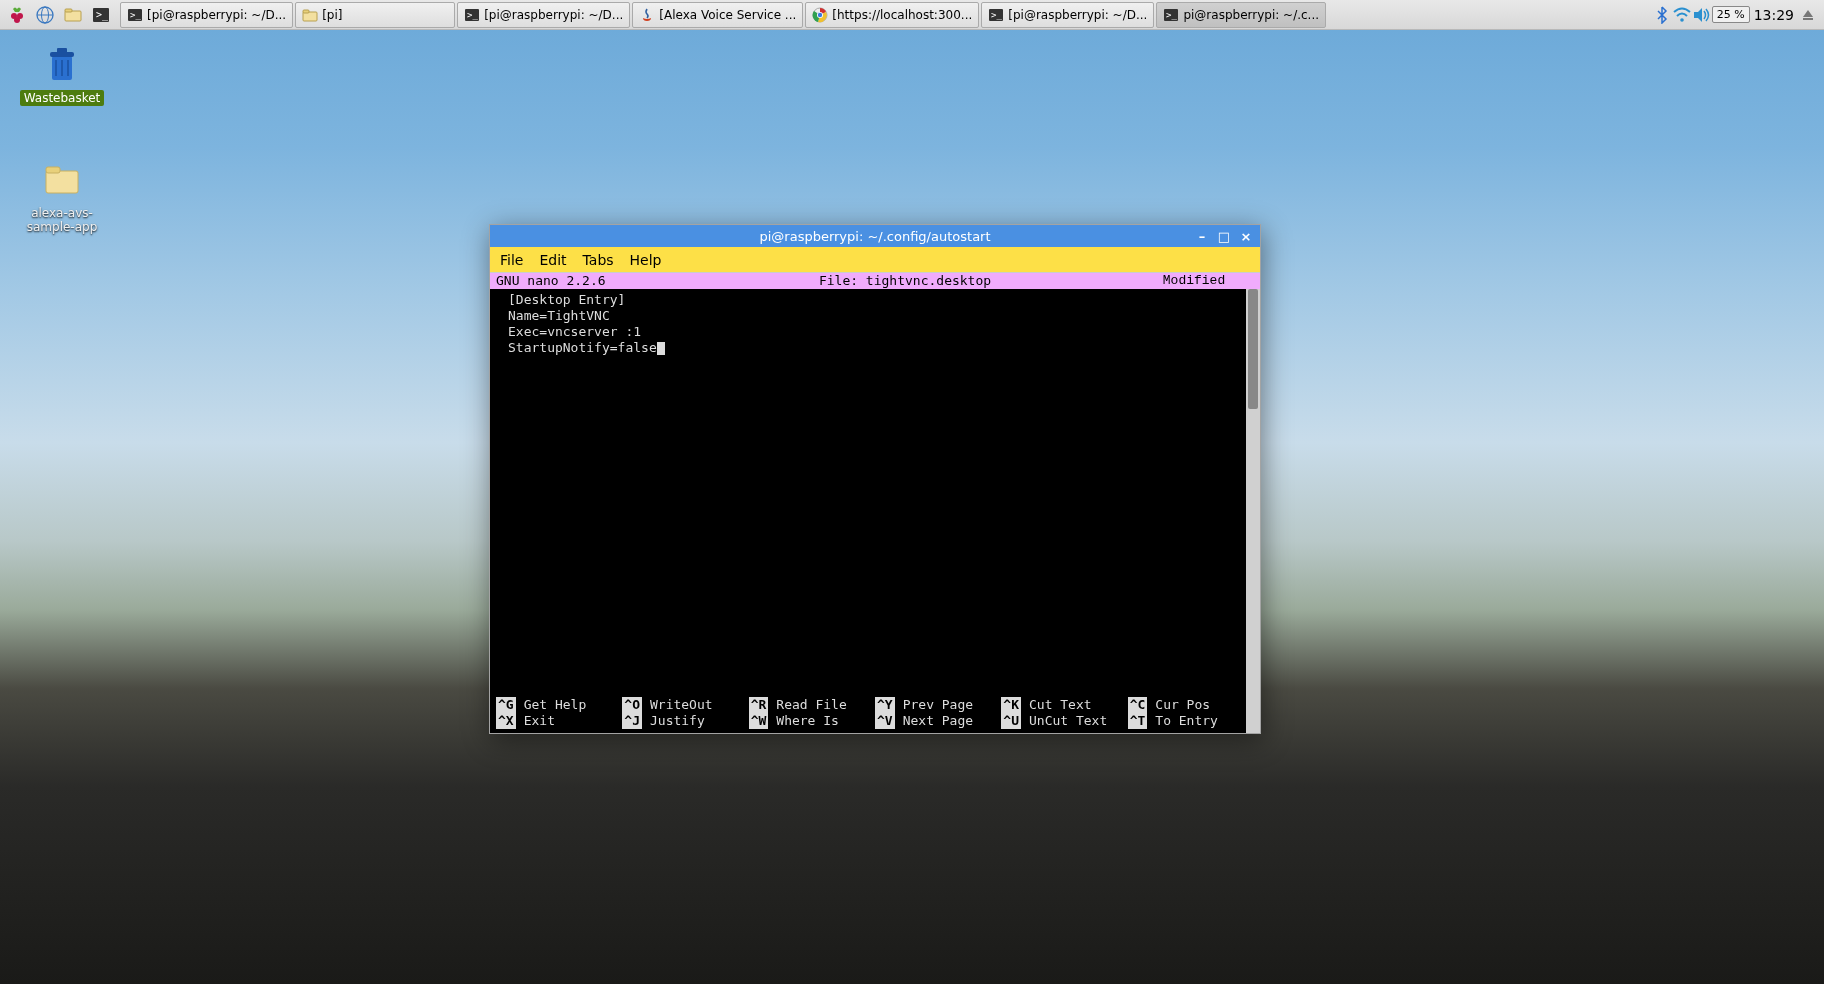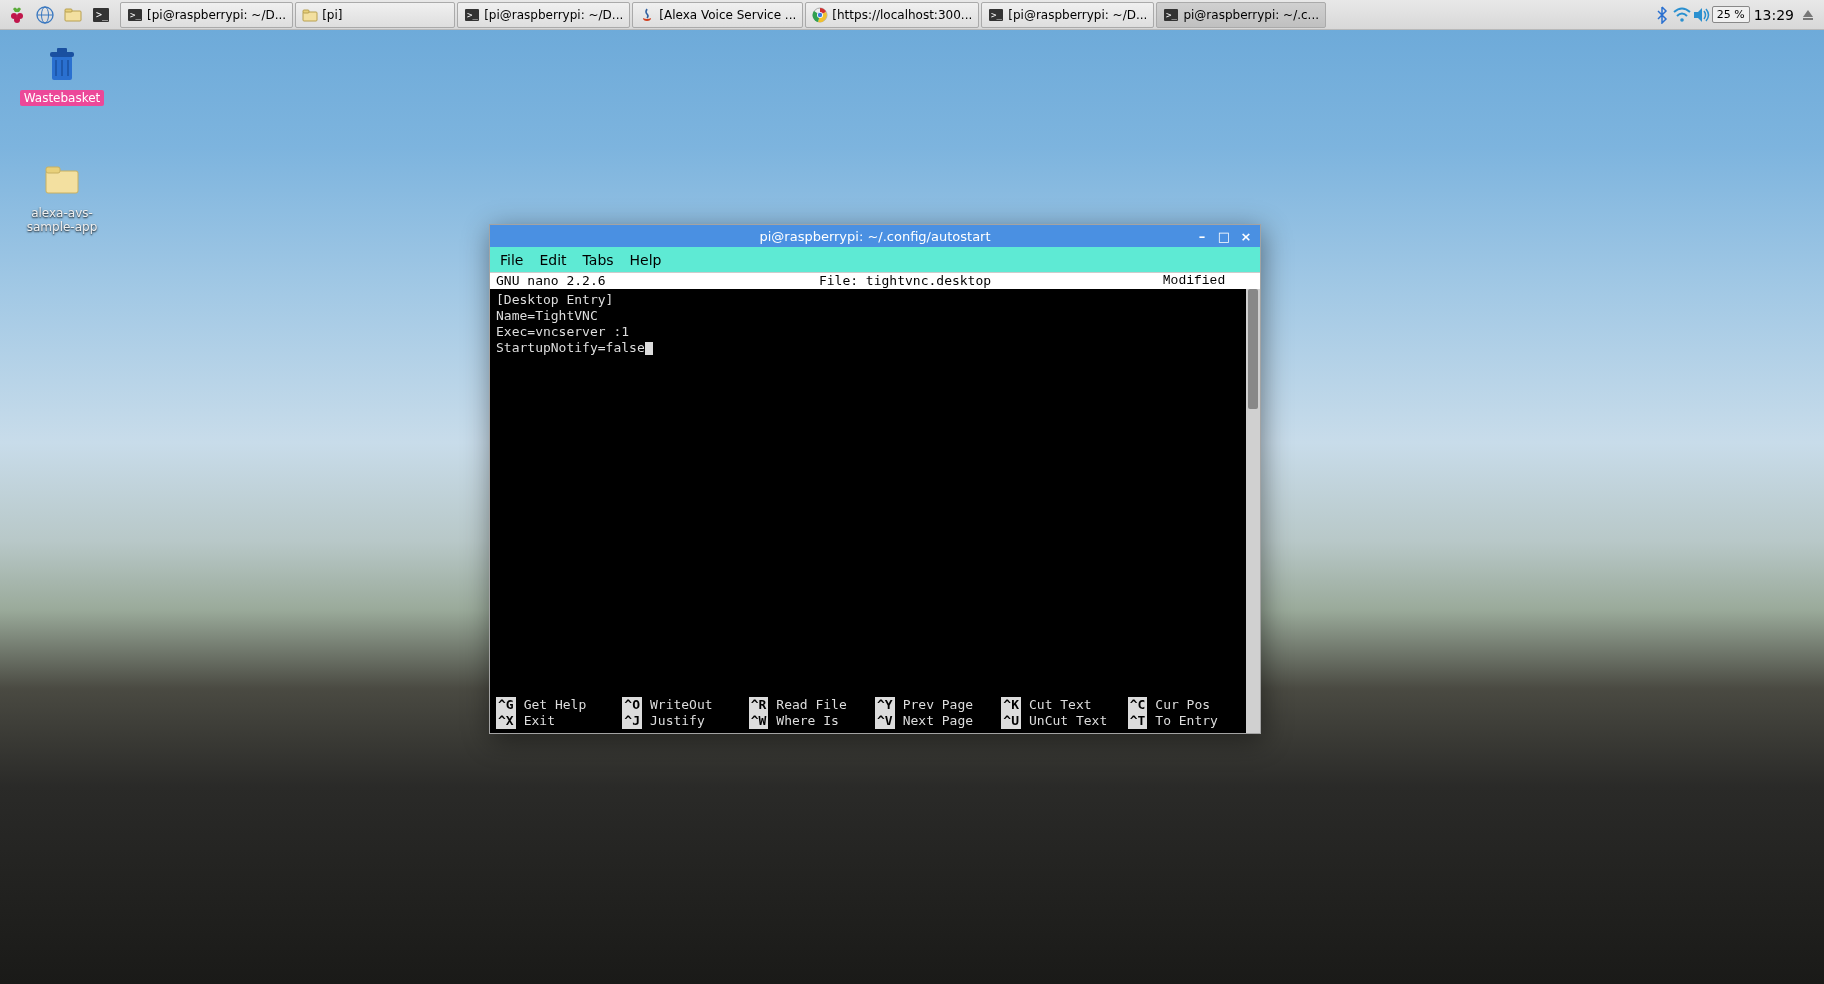--- a/index.html
+++ b/index.html
@@ -46,47 +46,47 @@
 .sys-icon { width:20px; height:20px; display:flex; align-items:center; justify-content:center; }
 .batt { border:1px solid #888; background:#f0f0f0; padding:1px 4px; font-size:11px; border-radius:2px; }
 .clock { font-size:14px; padding:0 4px; }
 
 
 .desktop-icon {
   position:absolute; width:84px; text-align:center;
   display:flex; flex-direction:column; align-items:center; gap:2px;
 }
 .desktop-icon .label { font-size:12px; padding:1px 4px; border-radius:2px; }
-.desktop-icon.selected .label { background:#ec4899; color:#fff; }
+.desktop-icon.selected .label { background:#4d7c0f; color:#fff; }
 .desktop-icon .glyph { width:48px; height:48px; display:flex; align-items:center; justify-content:center; }
 
 
 .window {
   position:absolute;
   background:#eee;
   border:1px solid #a3a3a3;
   box-shadow: 2px 6px 26px rgba(0,0,0,.45);
 }
 .titlebar {
   height:22px; background:#4a90e2; color:#fff;
   display:flex; align-items:center; justify-content:center;
   position:relative; font-size:13px;
 }
 .win-controls { position:absolute; right:6px; top:3px; display:flex; gap:6px; }
 .win-ctrl { width:16px; height:16px; display:flex; align-items:center; justify-content:center; color:#fff; font-weight:bold; font-size:13px; }
-.menubar { height:26px; background:#5eead4; display:flex; align-items:center; gap:16px; padding:0 10px; font-size:14px; border-bottom:1px solid #ccc;}
+.menubar { height:26px; background:#fde047; display:flex; align-items:center; gap:16px; padding:0 10px; font-size:14px; border-bottom:1px solid #ccc;}
 .terminal {
   background:#000; color:#ddd; font-family:"DejaVu Sans Mono","Courier New",monospace;
   font-size:13px; line-height:16px; position:relative;
 }
-.nano-header { background:#ffffff; color:#000; padding:0 6px; display:flex; height:16px; align-items:center; }
+.nano-header { background:#f0abfc; color:#000; padding:0 6px; display:flex; height:16px; align-items:center; }
 .nano-header .nl { width:180px; }
 .nano-header .nc { flex:1; text-align:center; }
 .nano-header .nr { width:120px; text-align:center;font-family:Liberation Mono, monospace; }
-.term-body { padding:3px 6px 0 6px; min-height:320px; }
+.term-body { padding:3px 6px 0 18px; min-height:320px; }
 .term-line { white-space:pre; }
 .cursor { background:#dcdcdc; display:inline-block; width:8px; height:13px; vertical-align:text-bottom; }
 .nano-footer { display:grid; grid-template-columns:repeat(6,1fr); padding:2px 6px 4px 6px; }
 .sc { display:flex; gap:8px; }
 .sc .key { background:#dcdcdc; color:#000; padding:0 2px; font-weight:bold; }
 .term-scroll { position:absolute; right:0; top:16px; bottom:0; width:14px; background:#d0d0d0; }
 .term-scroll .thumb { position:absolute; left:2px; right:2px; top:0; height:120px; background:#888; border-radius:2px; }
 
 
 svg { display:block; }

